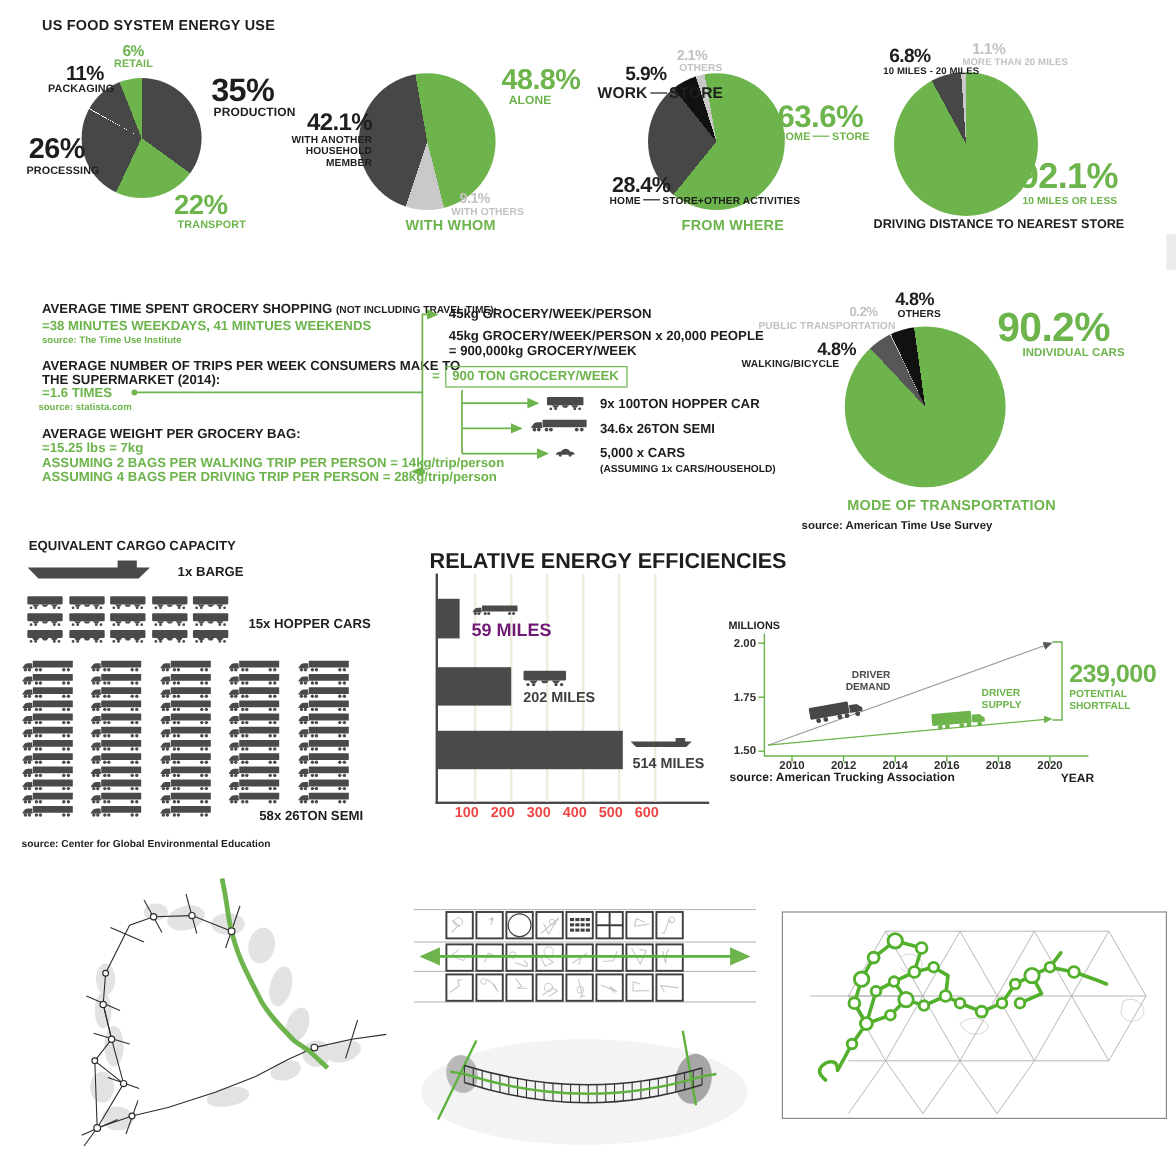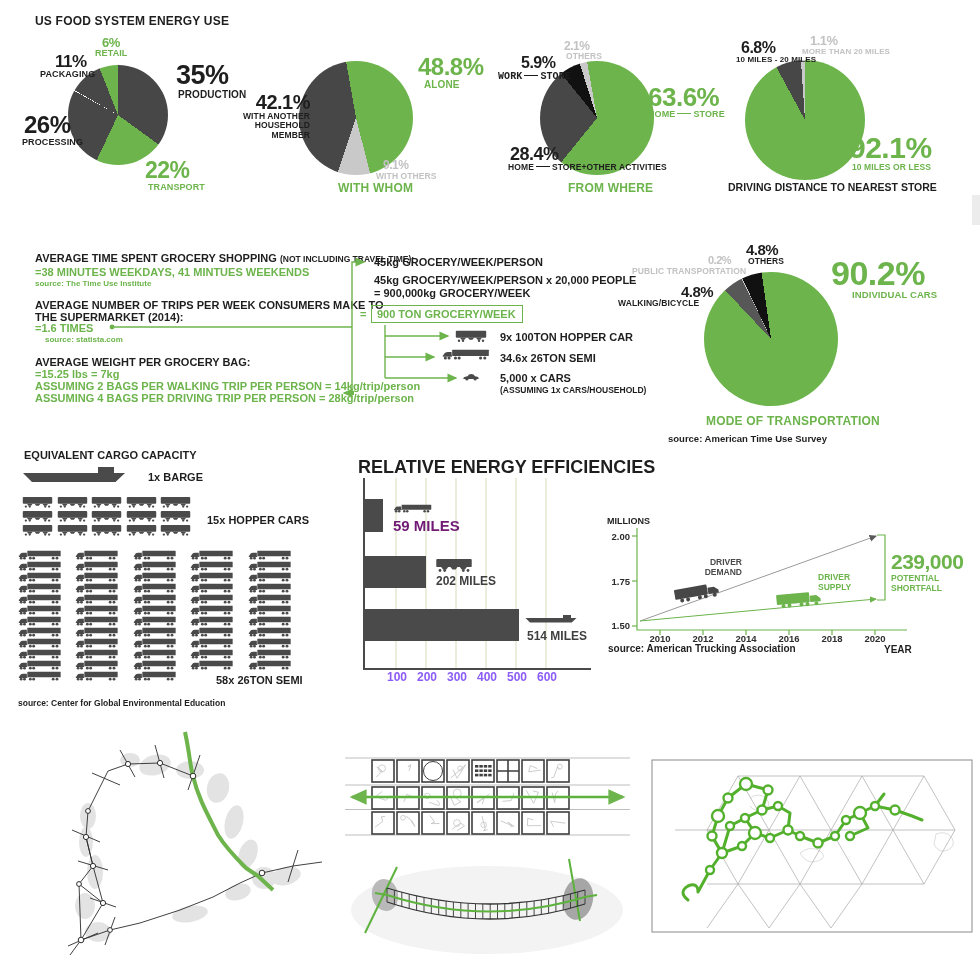--- a/index.html
+++ b/index.html
@@ -17,21 +17,21 @@
   .src{font-size:8px;}
   .conn{display:inline-block;width:14px;border-top:1px solid currentColor;vertical-align:middle;margin:0 2px 2px 2px;}
   .facts div{line-height:1.15;}
   .hline{font-size:11px;}
   .vline{font-size:11px;color:#6cb44b;}
   .box900{display:inline-block;border:1.5px solid #6cb44b;color:#6cb44b;font-size:11px;padding:2px 6px 2px 5px;}
   .itemlab{font-size:11px;}
   .sub{font-size:8.5px;}
   .gridline{position:absolute;top:0;bottom:0;width:2px;background:#eceedd;}
   .bar{position:absolute;left:0;background:#4a4a4a;}
-  .btick{position:absolute;width:28px;text-align:right;font-size:12px;color:#8b5cf6;}
+  .btick{position:absolute;width:28px;text-align:left;font-size:12px;color:#ef4444;}
   .ytick{position:absolute;width:26px;text-align:right;font-size:9.5px;color:#2c2c2c;}
   .xyear{position:absolute;width:32px;text-align:center;font-size:9.5px;color:#2c2c2c;}
   svg{display:block;}
   .icon{color:#4a4a4a;}
 </style>
 </head>
 <body>
 
 <div id="canvas">
 
@@ -106,42 +106,42 @@
   <div class="abs pct lgt" style="left:383px;top:159px;font-size:12px;">9.1%</div>
   <div class="abs lab lgt" style="left:376px;top:172px;font-size:8.5px;">WITH OTHERS</div>
   <div class="abs cap grn" style="left:338px;top:181px;">WITH WHOM</div>
 
   <div class="pie" style="left: 540px; top: 61px; width: 114px; height: 114px; background: conic-gradient(from -10deg, rgb(108, 180, 75) 0deg, rgb(108, 180, 75) 228.96deg, rgb(71, 71, 71) 228.96deg, rgb(71, 71, 71) 331.2deg, rgb(17, 17, 17) 331.2deg, rgb(17, 17, 17) 352.44deg, rgb(201, 201, 201) 352.44deg, rgb(201, 201, 201) 360deg);"></div>
   <div class="abs pct grn" style="left:648px;top:84px;font-size:26px;">63.6%</div>
   <div class="abs lab grn" style="left:648px;top:110px;"><span>HOME</span><span class="conn"></span><span>STORE</span></div>
   <div class="abs pct dk" style="left:510px;top:145px;font-size:18px;">28.4%</div>
   <div class="abs lab dk" style="left:508px;top:163px;font-size:8.5px;white-space:nowrap;"><span>HOME</span><span class="conn"></span><span>STORE+OTHER ACTIVITIES</span></div>
   <div class="abs pct dk" style="left:521px;top:55px;font-size:16px;">5.9%</div>
-  <div class="abs lab dk" style="left:498px;top:71px;font-size:10px;white-space:nowrap;font-family:Liberation Mono, monospace;"><span>WORK</span><span class="conn"></span><span>STORE</span></div>
+  <div class="abs lab dk" style="left:498px;top:71px;font-size:13px;white-space:nowrap;"><span>WORK</span><span class="conn"></span><span>STORE</span></div>
   <div class="abs pct lgt" style="left:564px;top:40px;font-size:12px;">2.1%</div>
   <div class="abs lab lgt" style="left:566px;top:52px;font-size:8.5px;">OTHERS</div>
   <div class="abs cap grn" style="left:568px;top:181px;">FROM WHERE</div>
 
   <div class="pie" style="left: 745px; top: 60px; width: 120px; height: 120px; background: conic-gradient(rgb(108, 180, 75) 0deg, rgb(108, 180, 75) 331.56deg, rgb(71, 71, 71) 331.56deg, rgb(71, 71, 71) 356.04deg, rgb(201, 201, 201) 356.04deg, rgb(201, 201, 201) 360deg);"></div>
   <div class="abs pct dk" style="left:741px;top:40px;font-size:16px;">6.8%</div>
   <div class="abs lab dk" style="left:736px;top:56px;font-size:8px;">10 MILES - 20 MILES</div>
   <div class="abs pct lgt" style="left:810px;top:34px;font-size:13px;">1.1%</div>
   <div class="abs lab lgt" style="left:802px;top:48px;font-size:8px;">MORE THAN 20 MILES</div>
   <div class="abs pct grn" style="left:849px;top:133px;font-size:30px;">92.1%</div>
   <div class="abs lab grn" style="left:852px;top:163px;font-size:8.5px;">10 MILES OR LESS</div>
   <div class="abs dk" style="left:728px;top:181px;font-size:10.5px;">DRIVING DISTANCE TO NEAREST STORE</div>
 
   <div class="facts">
     <div class="abs hline" style="left:35px;top:252px;"><span>AVERAGE TIME SPENT GROCERY SHOPPING</span> <span style="font-size:8.5px;margin-top:12px;">(NOT INCLUDING TRAVEL TIME):</span></div>
     <div class="abs vline" style="left:35px;top:266px;">=38 MINUTES WEEKDAYS, 41 MINTUES WEEKENDS</div>
     <div class="abs src grn" style="left:35px;top:279px;">source: The Time Use Institute</div>
     <div class="abs hline" style="left:35px;top:299px;">AVERAGE NUMBER OF TRIPS PER WEEK CONSUMERS MAKE TO</div>
     <div class="abs hline" style="left:35px;top:311px;">THE SUPERMARKET (2014):</div>
     <div class="abs vline" style="left:35px;top:322px;">=1.6 TIMES</div>
-    <div class="abs src grn" style="left:45px;top:335px;">source: statista.com</div>
+    <div class="abs src grn" style="left:32px;top:335px;">source: statista.com</div>
     <div class="abs hline" style="left:35px;top:356px;">AVERAGE WEIGHT PER GROCERY BAG:</div>
     <div class="abs vline" style="left:35px;top:368px;">=15.25 lbs = 7kg</div>
     <div class="abs vline" style="left:35px;top:380px;">ASSUMING 2 BAGS PER WALKING TRIP PER PERSON = 14kg/trip/person</div>
     <div class="abs vline" style="left:35px;top:392px;">ASSUMING 4 BAGS PER DRIVING TRIP PER PERSON = 28kg/trip/person</div>
   </div>
 
   <svg class="abs" style="left:100px;top:250px;" width="380" height="160" viewBox="100 250 380 160">
     <g stroke="#6cb44b" stroke-width="1.4" fill="none">
       <path d="M112,327 H352"></path>
       <path d="M352,327 V393"></path>

